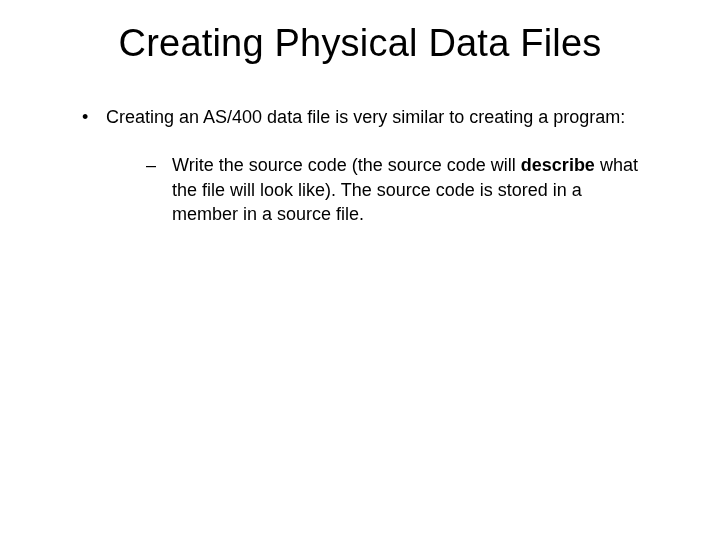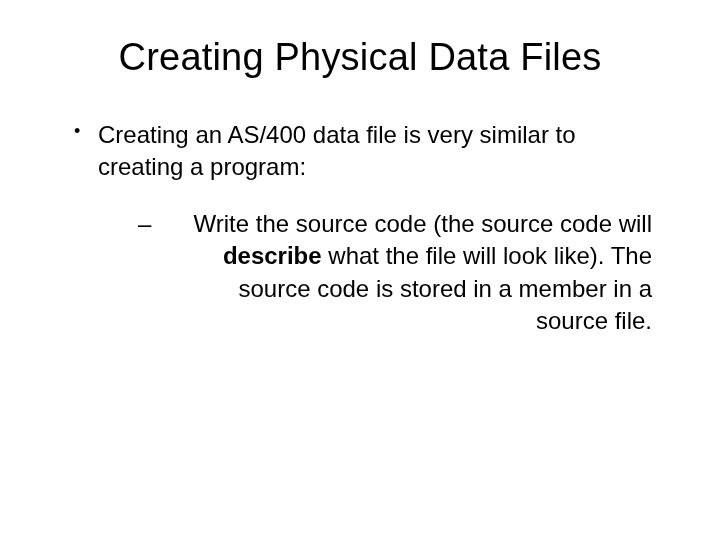--- a/index.html
+++ b/index.html
@@ -8,34 +8,34 @@
     width: 720px;
     height: 540px;
     background: #fff;
     font-family: Arial, Helvetica, sans-serif;
     color: #000;
   }
   .slide {
     width: 720px;
     height: 380px;
     box-sizing: border-box;
-    padding: 36px 60px 40px 60px;
+    padding: 22px 60px 40px 60px;
   }
   .title {
     font-size: 38px;
     font-weight: 400;
     text-align: center;
     margin: 0 0 40px 0;
     letter-spacing: 0.2px;
   }
   ul.outer {
     list-style: none;
     padding: 0;
-    margin: 8px;
-    font-size: 24px;
+    margin: 16px;
+    font-size: 18px;
     line-height: 1.35;
   }
   ul.outer > li {
     position: relative;
     padding-left: 30px;
     margin-bottom: 24px;
   }
   ul.outer > li::before {
     content: "•";
     position: absolute;
@@ -66,20 +66,20 @@
 </head>
 <body>
 
 <div class="slide">
   <h1 class="title">Creating Physical Data Files</h1>
 
   <ul class="outer">
     <li>
       <span>Creating an AS/400 data file is very similar to creating a program:</span>
 
-      <ul class="inner" style="margin-top:24px;text-align:right;">
+      <ul class="inner" style="margin-top:24px;">
         <li>
           <span>Write the source code (the source code will </span><span class="bold">describe</span><span> what the file will look like). The source code is stored in a member in a source file.</span>
         </li>
       </ul>
     </li>
   </ul>
 </div>
 
 </body></html>

